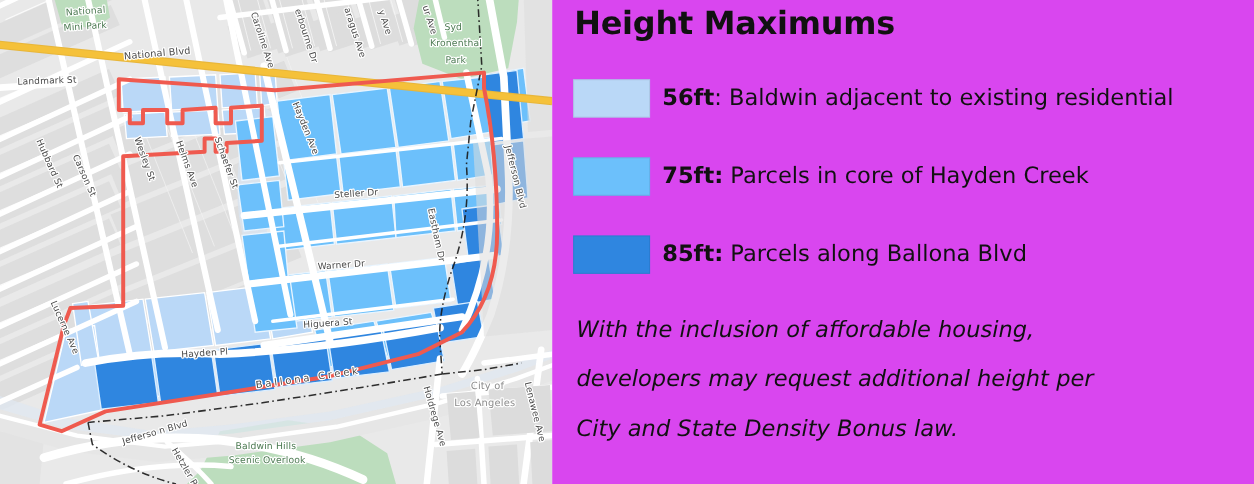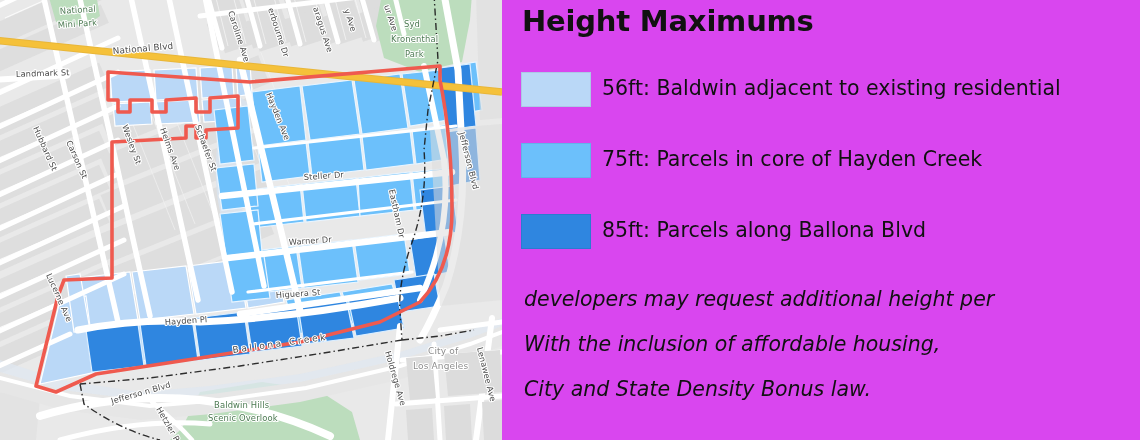--- a/index.html
+++ b/index.html
@@ -35,21 +35,21 @@
   .legend-swatch{
     position:absolute;left:19px;top:3px;width:68px;height:33px;
     border:1px solid rgba(0,0,0,0.07);
   }
   .legend-text{
     position:absolute;left:100px;top:0px;
     font-family:"DejaVu Sans",sans-serif;
     font-size:20.5px;color:#111;white-space:nowrap;
     line-height:38px;
   }
-  .legend-text .amt{font-weight:normal;}
+  .legend-text .amt{font-weight:bold;}
 
   #legend-note{
     position:absolute;left:22px;top:277px;width:612px;
     font-family:"DejaVu Sans",sans-serif;
     font-style:italic;font-size:20.5px;color:#111;
     line-height:45px;
   }
   #legend-note div{white-space:nowrap;}
 </style>
 </head>
@@ -391,18 +391,18 @@
     </div>
 
     <div class="legend-row" style="top:211px;">
       <div class="legend-swatch" style="background: rgb(47, 134, 224);"></div>
       <div class="legend-text">
         <span class="amt">85ft:</span><span></span><span> Parcels along Ballona Blvd</span>
       </div>
     </div>
 
     <div id="legend-note">
+      <div>With the inclusion of affordable housing,</div>
       <div>developers may request additional height per</div>
-      <div>With the inclusion of affordable housing,</div>
       <div>City and State Density Bonus law.</div>
     </div>
   </div>
 </div>
 
 </body></html>

